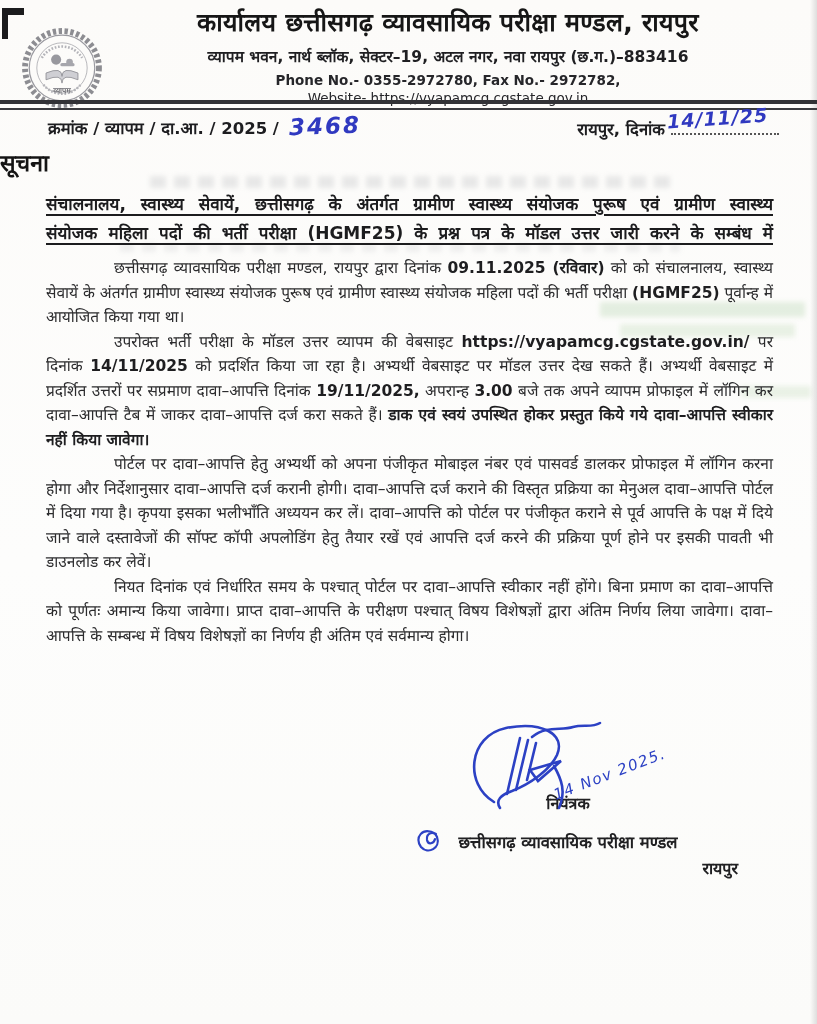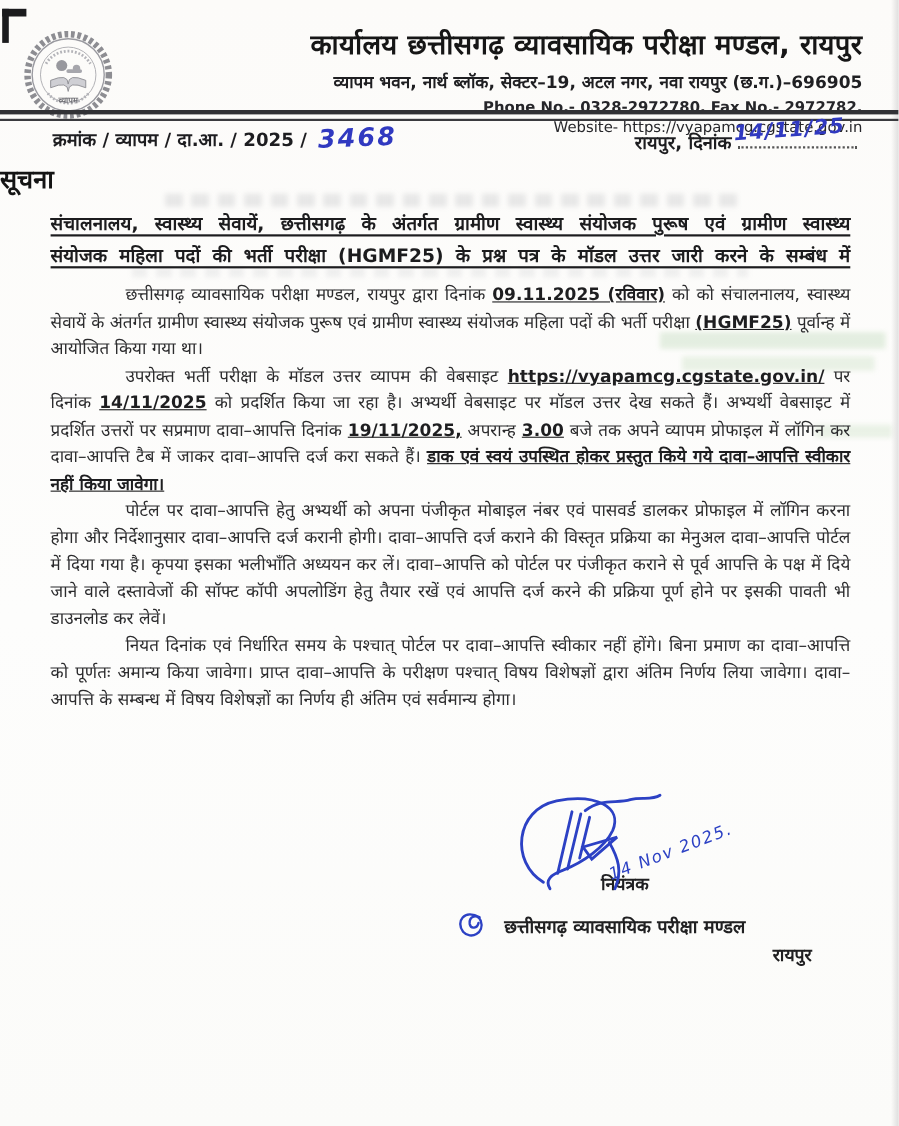--- a/index.html
+++ b/index.html
@@ -9,21 +9,21 @@
     font-family:"DejaVu Sans",sans-serif; color:#2a2a2a; overflow:hidden;
     box-shadow:0 0 6px rgba(0,0,0,.25);
   }
   .edge-shadow { position:absolute; top:0; right:0; width:7px; height:100%;
     background:linear-gradient(to left, rgba(90,90,95,.18), rgba(0,0,0,0)); }
   .corner-mark { position:absolute; left:2px; top:8px; width:16px; height:24px;
     border-top:7px solid #1b1b1d; border-left:6px solid #1b1b1d; }
 
   
   .logo { position:absolute; left:20px; top:26px; width:84px; height:84px; }
-  .hdr { position:absolute; left:112px; top:22px; width:672px; text-align:right; }
+  .hdr { position:absolute; left:112px; top:4px; width:672px; text-align:center; }
   .org-name { font-size:25px; font-weight:bold; color:#161616; letter-spacing:.3px; }
   .org-addr { font-size:15.5px; font-weight:bold; color:#1f1f22; margin-top:7px; }
   .org-phone { font-size:13.5px; font-weight:bold; color:#26262a; margin-top:5px; }
   .org-web { font-size:13.5px; font-weight:normal; color:#26262a; margin-top:2px; }
   .rule { position:absolute; left:0; right:0; top:100px; height:4px;
     border-top:4px solid #323236; border-bottom:2px solid #3a3a3e; }
 
   
   .ref-row { position:absolute; top:113px; left:48px; right:38px;
     display:flex; justify-content:space-between; align-items:flex-start;
@@ -41,21 +41,21 @@
     font-size:23px; font-weight:bold; color:#141414; }
   .subject { position:absolute; top:190px; left:46px; right:44px; }
   .subject-line { font-size:17px; font-weight:bold; color:#1c1c1e; line-height:29px;
     text-align:justify; text-align-last:justify;
     text-decoration:underline; text-underline-offset:4px; text-decoration-thickness:1.5px; }
 
   
   .body-text { position:absolute; top:256px; left:46px; right:44px;
     font-size:15.5px; line-height:24.5px; text-align:justify; color:#2b2b2d; }
   .para { margin:0; text-indent:68px; }
-  .b { font-weight:bold; color:#1e1e20;text-decoration:underline; }
+  .b { font-weight:bold; color:#1e1e20; }
 
   
   .sign-block { position:absolute; left:398px; top:716px; width:340px;
     text-align:center; z-index:5; }
   .sig-svg { position:absolute; left:62px; top:2px; width:246px; height:100px; }
   .sign-designation { padding-top:76px; font-size:16px; font-weight:600; color:#202022; }
   .sign-org { position:relative; font-size:16.5px; font-weight:600; color:#202022; margin-top:16px; }
   .scribble { position:absolute; left:14px; top:-4px; width:34px; height:30px; }
   .sign-place { font-size:16px; font-weight:600; color:#202022; margin-top:4px;text-align:right; }
 
@@ -91,22 +91,22 @@
     <path d="M 28 70 A 28 28 0 0 0 72 70" fill="none" stroke="#b3b3b8" stroke-width="3" stroke-dasharray="2 2"></path>
     <circle cx="43" cy="40" r="6" fill="#98989e"></circle>
     <circle cx="59" cy="43" r="4" fill="#a6a6ac"></circle>
     <rect x="48" y="44" width="17" height="4" rx="2" fill="#a6a6ac"></rect>
     <path d="M 31 56 Q 50 48 50 60 Q 50 48 69 56 L 69 64 Q 50 56 50 68 Q 50 56 31 64 Z" fill="#cfcfd4" stroke="#8d8d92" stroke-width="1"></path>
     <text x="50" y="80" font-size="9" text-anchor="middle" fill="#6d6d73" font-weight="bold">व्यापम</text>
   </svg>
 
   <div class="hdr">
     <div class="org-name">कार्यालय छत्तीसगढ़ व्यावसायिक परीक्षा मण्डल, रायपुर</div>
-    <div class="org-addr">व्यापम भवन, नार्थ ब्लॉक,  सेक्टर–19, अटल नगर, नवा रायपुर (छ.ग.)–696905</div>
-    <div class="org-phone">Phone No.- 0328-2972780,  Fax No.- 2972782,</div>
+    <div class="org-addr">व्यापम भवन, नार्थ ब्लॉक,  सेक्टर–19, अटल नगर, नवा रायपुर (छ.ग.)–883416</div>
+    <div class="org-phone">Phone No.- 0355-2972780,  Fax No.- 2972782,</div>
     <div class="org-web">Website- https://vyapamcg.cgstate.gov.in</div>
   </div>
 
   <div class="rule"></div>
 
   <div class="ref-row">
     <div>
       <span>क्रमांक / व्यापम / दा.आ. / 2025 /</span><span class="ink ref-no">3468</span>
     </div>
     <div>

